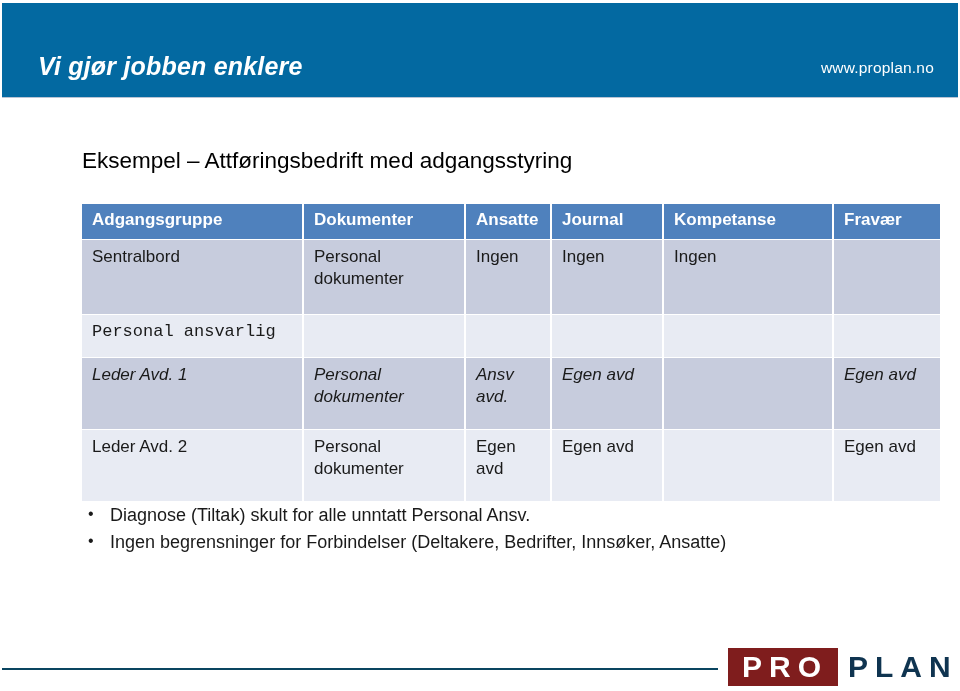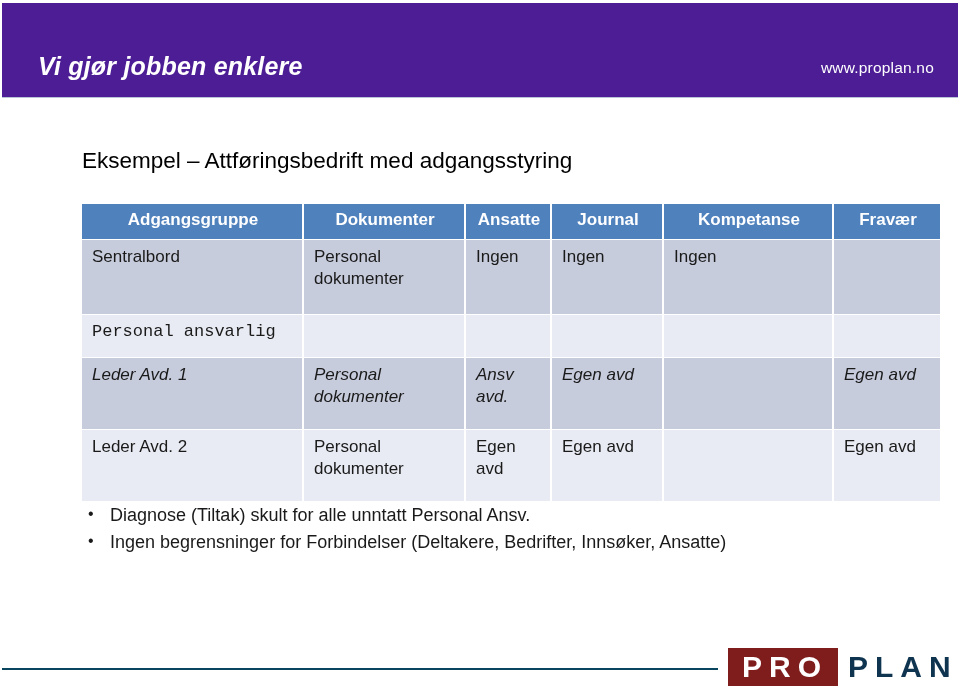--- a/index.html
+++ b/index.html
@@ -15,21 +15,21 @@
     position: relative;
   }
 
   
   .banner {
     position: absolute;
     left: 2px;
     top: 3px;
     width: 956px;
     height: 94px;
-    background: #4c1d95;
+    background: #0369a1;
     box-shadow: 0 1px 0 0 #b9c4d4;
   }
   .banner-tagline {
     position: absolute;
     left: 36px;
     bottom: 16px;
     color: #ffffff;
     font-style: italic;
     font-weight: bold;
     font-size: 25px;
@@ -75,21 +75,20 @@
     color: #1a1a1a;
     font-weight: normal;
   }
   .tbl thead th {
     background: #4F81BD;
     color: #ffffff;
     font-weight: bold;
     height: 24px;
     padding-top: 5px;
     padding-bottom: 6px;
-    text-align: center;
   }
   .tbl tbody tr.band-dark td { background: #C7CCDD; }
   .tbl tbody tr.band-light td { background: #E8EBF3; }
   .tbl tbody tr.r1 td { height: 61px; }
   .tbl tbody tr.r2 td { height: 29px; font-family: Liberation Mono, monospace; }
   .tbl tbody tr.r3 td { height: 58px; font-style: italic; }
   .tbl tbody tr.r4 td { height: 58px; margin-top: 16px; }
 
   
   col.c1 { width: 220px; }

